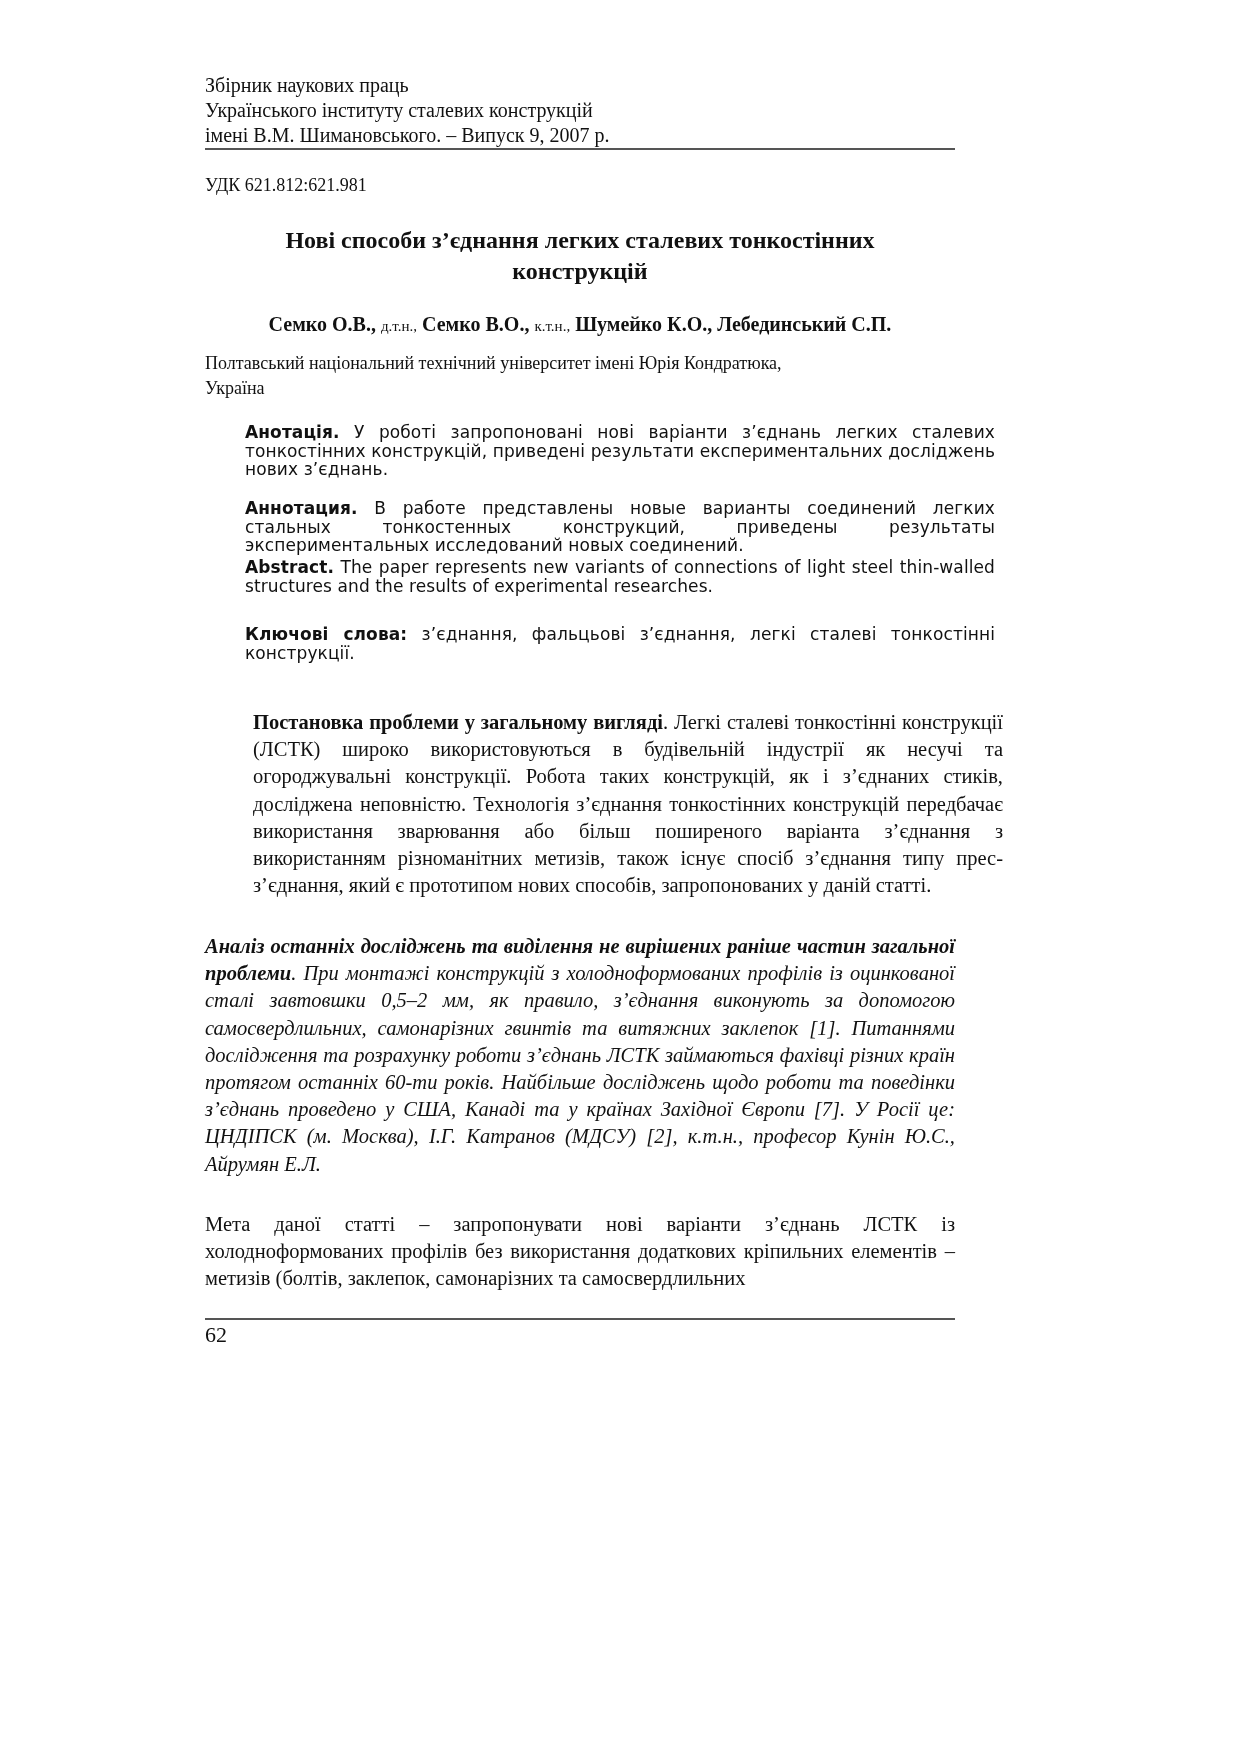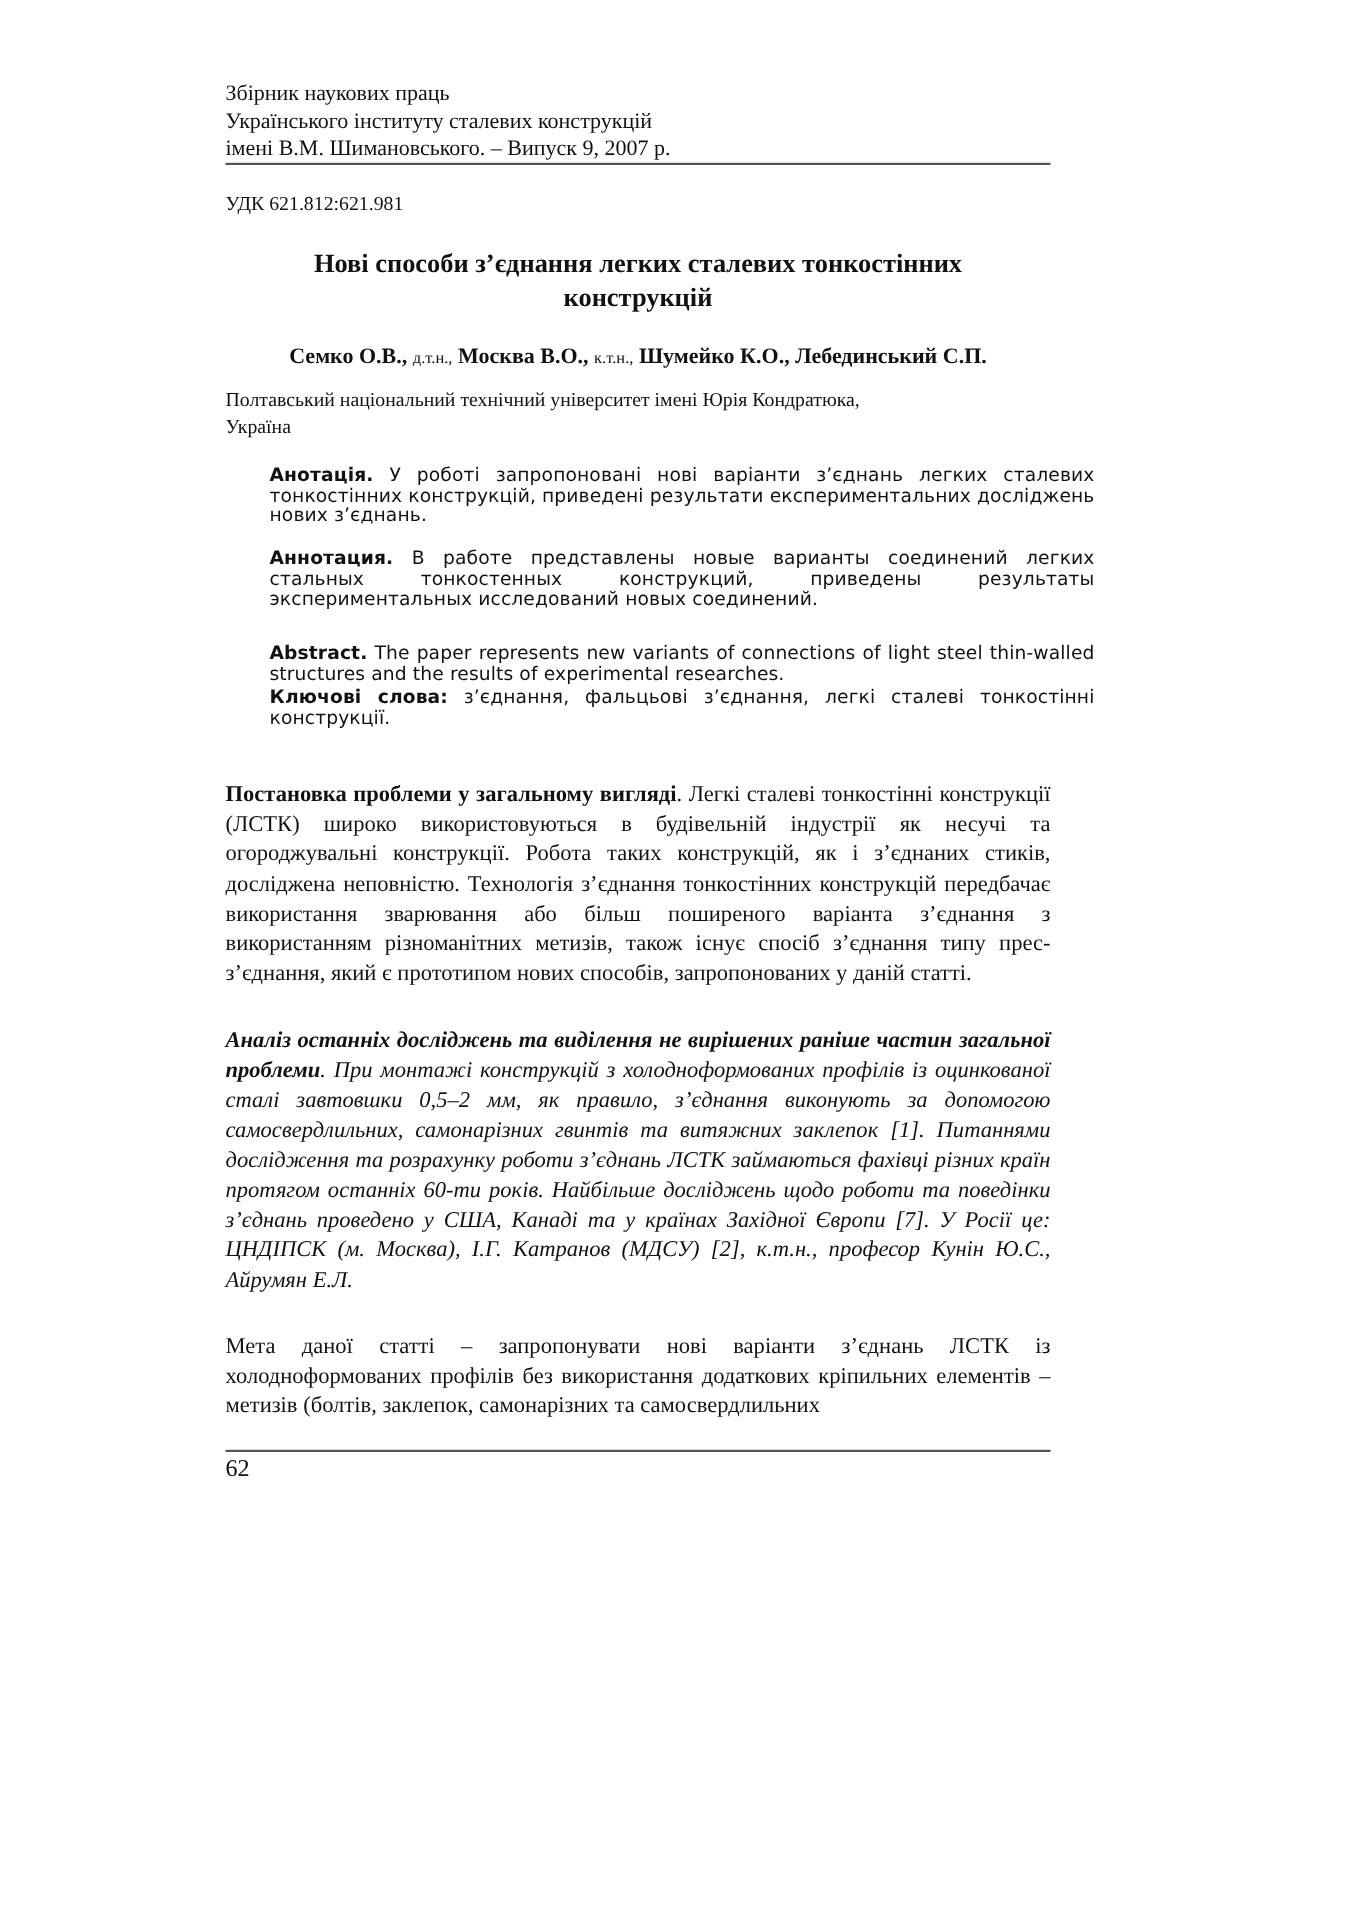--- a/index.html
+++ b/index.html
@@ -17,26 +17,26 @@
   .title { position: absolute; top: 225px; left: 0; width: 750px; text-align: center; font-weight: bold; font-size: 24px; line-height: 31px; }
   .authors { position: absolute; top: 313px; left: 0; width: 750px; text-align: center; font-size: 20px; white-space: nowrap; }
   .authors b { font-weight: bold; }
   .authors .deg { font-size: 15px; }
   .affil { position: absolute; top: 351px; left: 0; width: 750px; text-align: left; font-size: 18px; line-height: 25px; }
 
   .abs { position: absolute; left: 0; width: 750px; font-size: 17px; line-height: 18.5px; text-align: justify; letter-spacing: 0.1px; margin-left: 40px; }
   .abs b { font-weight: bold; }
   .abs-ua { top: 423px; }
   .abs-ru { top: 499px; }
-  .abs-en { top: 585px; }
+  .abs-en { top: 558px; }
   .abs-kw { top: 625px; }
 
   .body-text { position: absolute; left: 0; width: 750px; font-size: 20.5px; line-height: 27.2px; text-align: justify; }
   .body-text b { font-weight: bold; }
-  .p1 { top: 709px; }
+  .p1 { top: 709px; margin-left: 48px; }
   .p2 { top: 933px; font-style: italic; }
   .p3 { top: 1211px; }
 
   .foot-rule { position: absolute; top: 1318px; left: 0; width: 750px; border-top: 2px solid #555; }
   .page-num { position: absolute; top: 1322px; left: 0; font-size: 22px; }
 </style>
 </head>
 <body>
 
 <div class="page">
@@ -51,21 +51,21 @@
   <div class="udc serif">УДК 621.812:621.981</div>
 
   <div class="title serif">
     <div>Нові способи з’єднання легких сталевих тонкостінних</div>
     <div>конструкцій</div>
   </div>
 
   <div class="authors serif">
     <b>Семко О.В.,</b>
     <span class="deg">д.т.н.,</span>
-    <b>Москва В.О.,</b>
+    <b>Семко В.О.,</b>
     <span class="deg">к.т.н.,</span>
     <b>Шумейко К.О.,</b>
     <b>Лебединський С.П.</b>
   </div>
 
   <div class="affil serif">
     <div>Полтавський національний технічний університет імені Юрія Кондратюка,</div>
     <div>Україна</div>
   </div>
 

